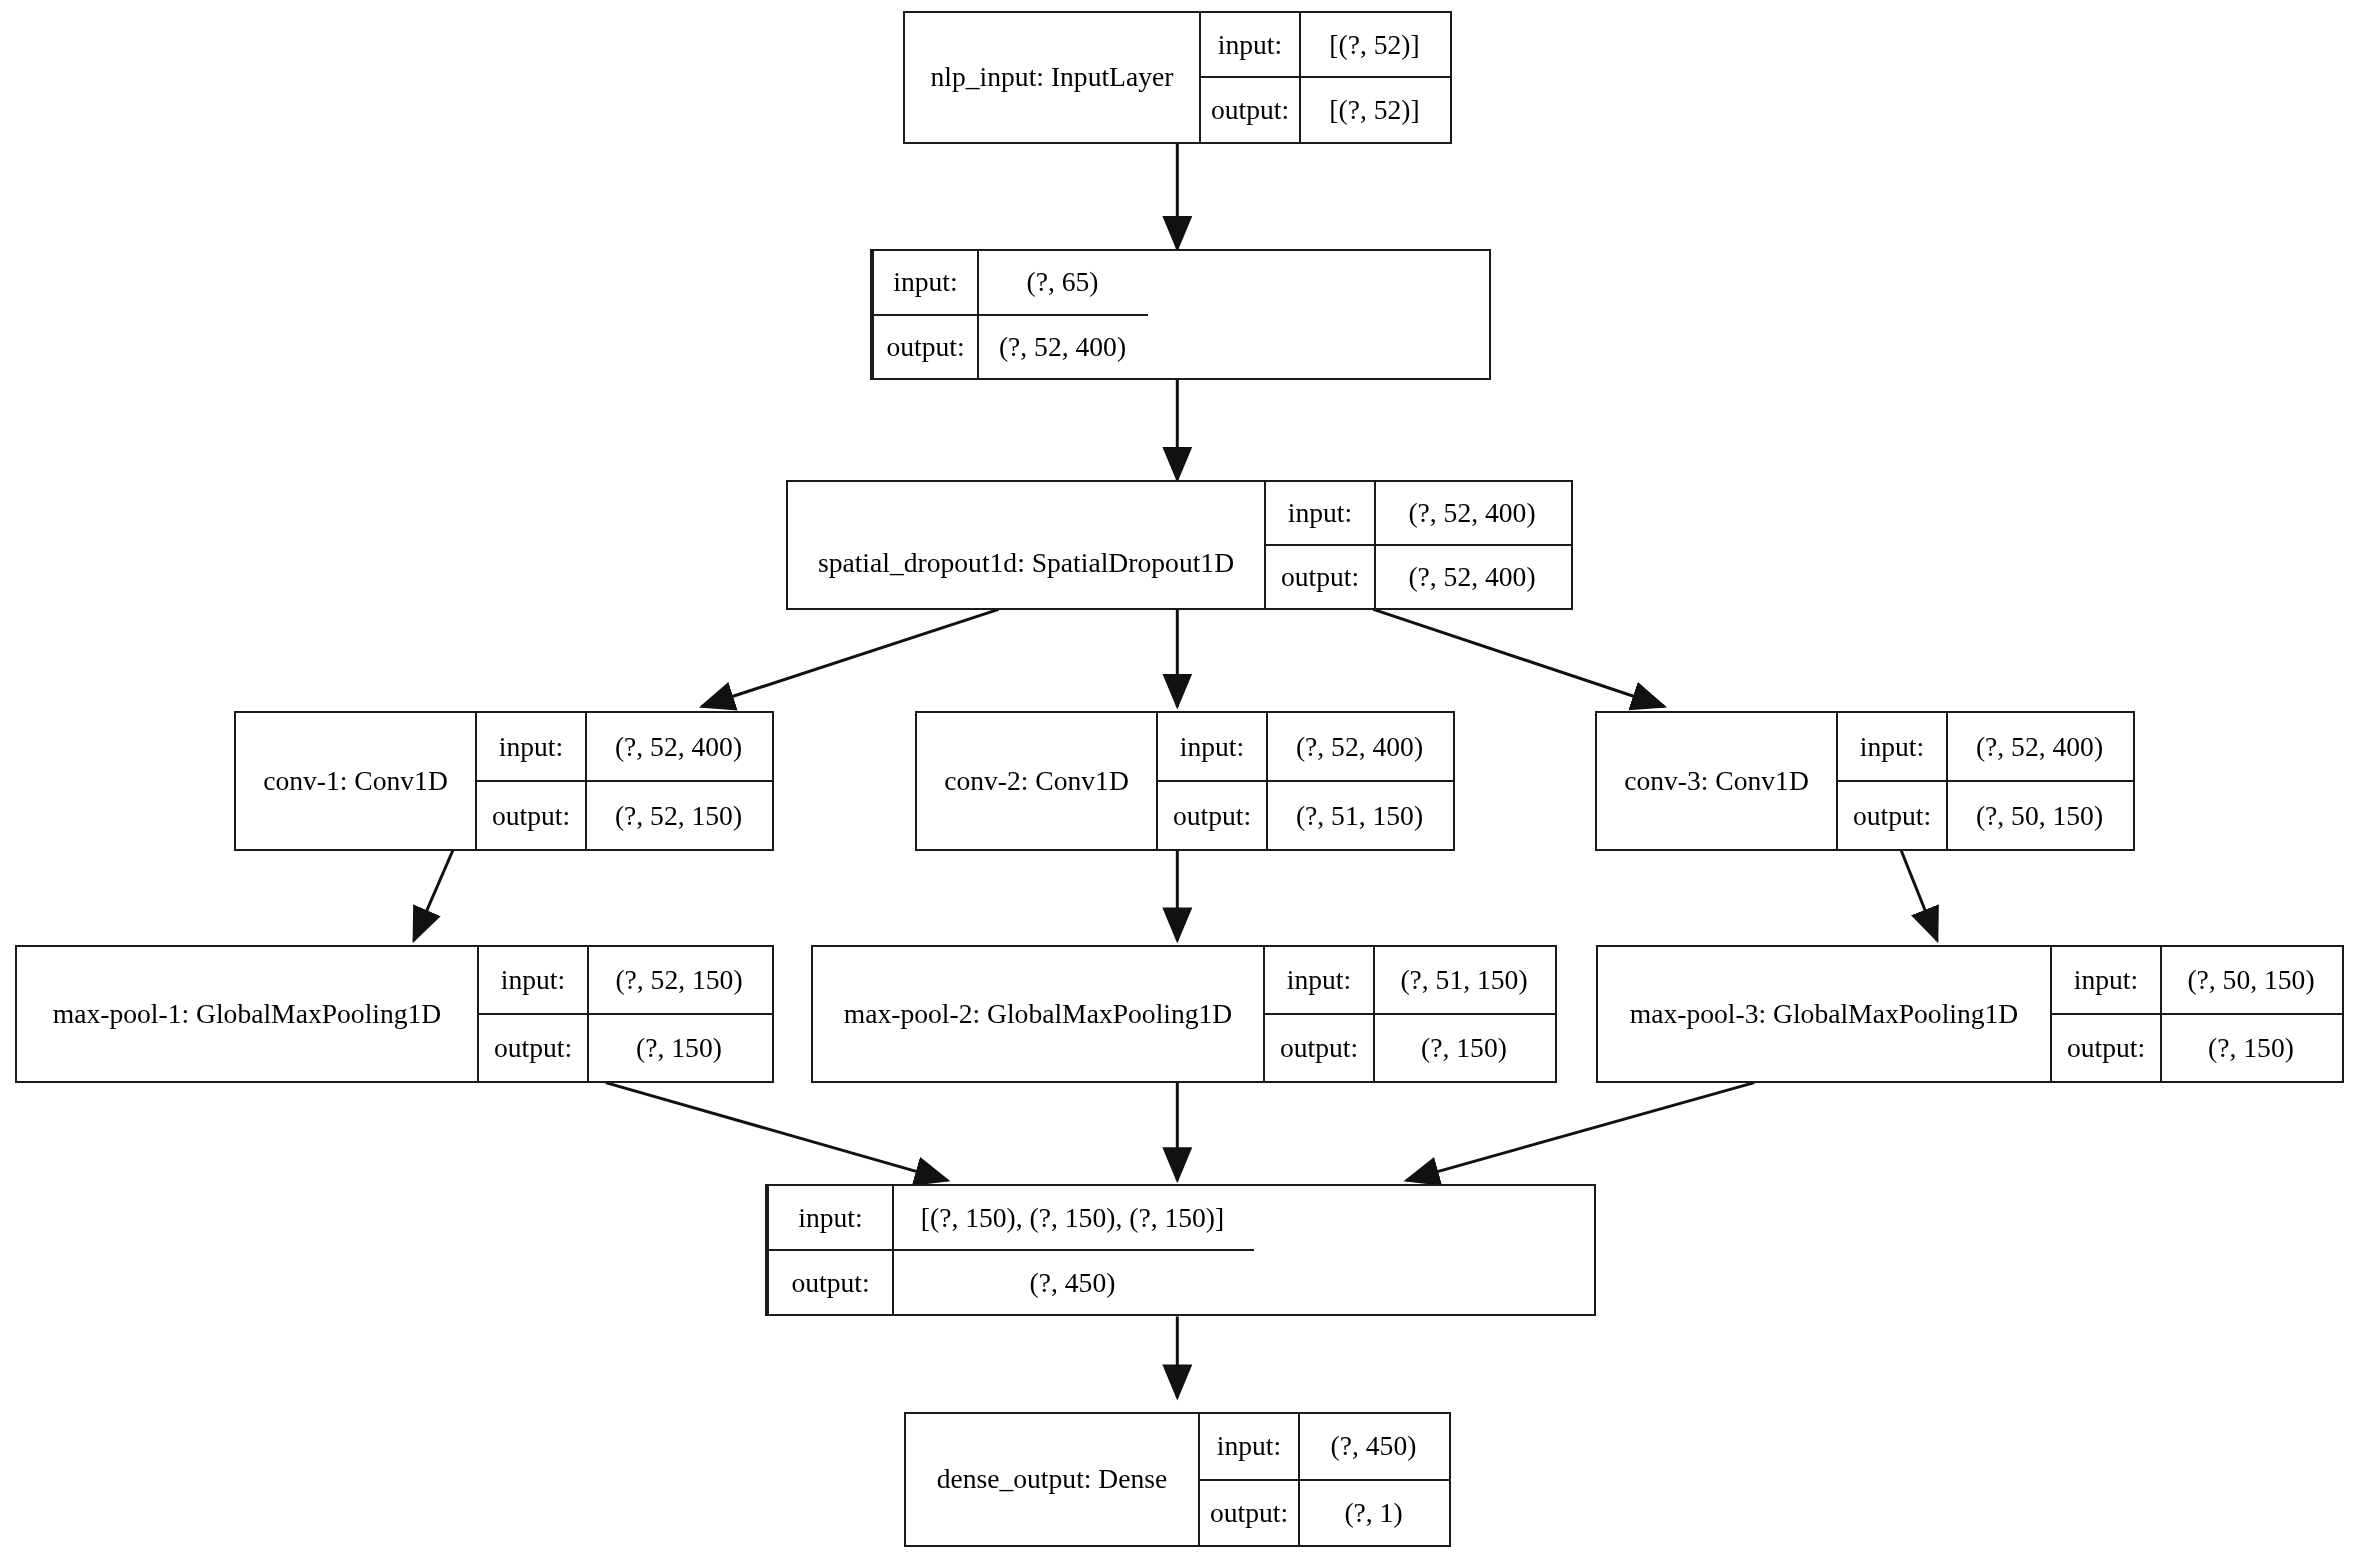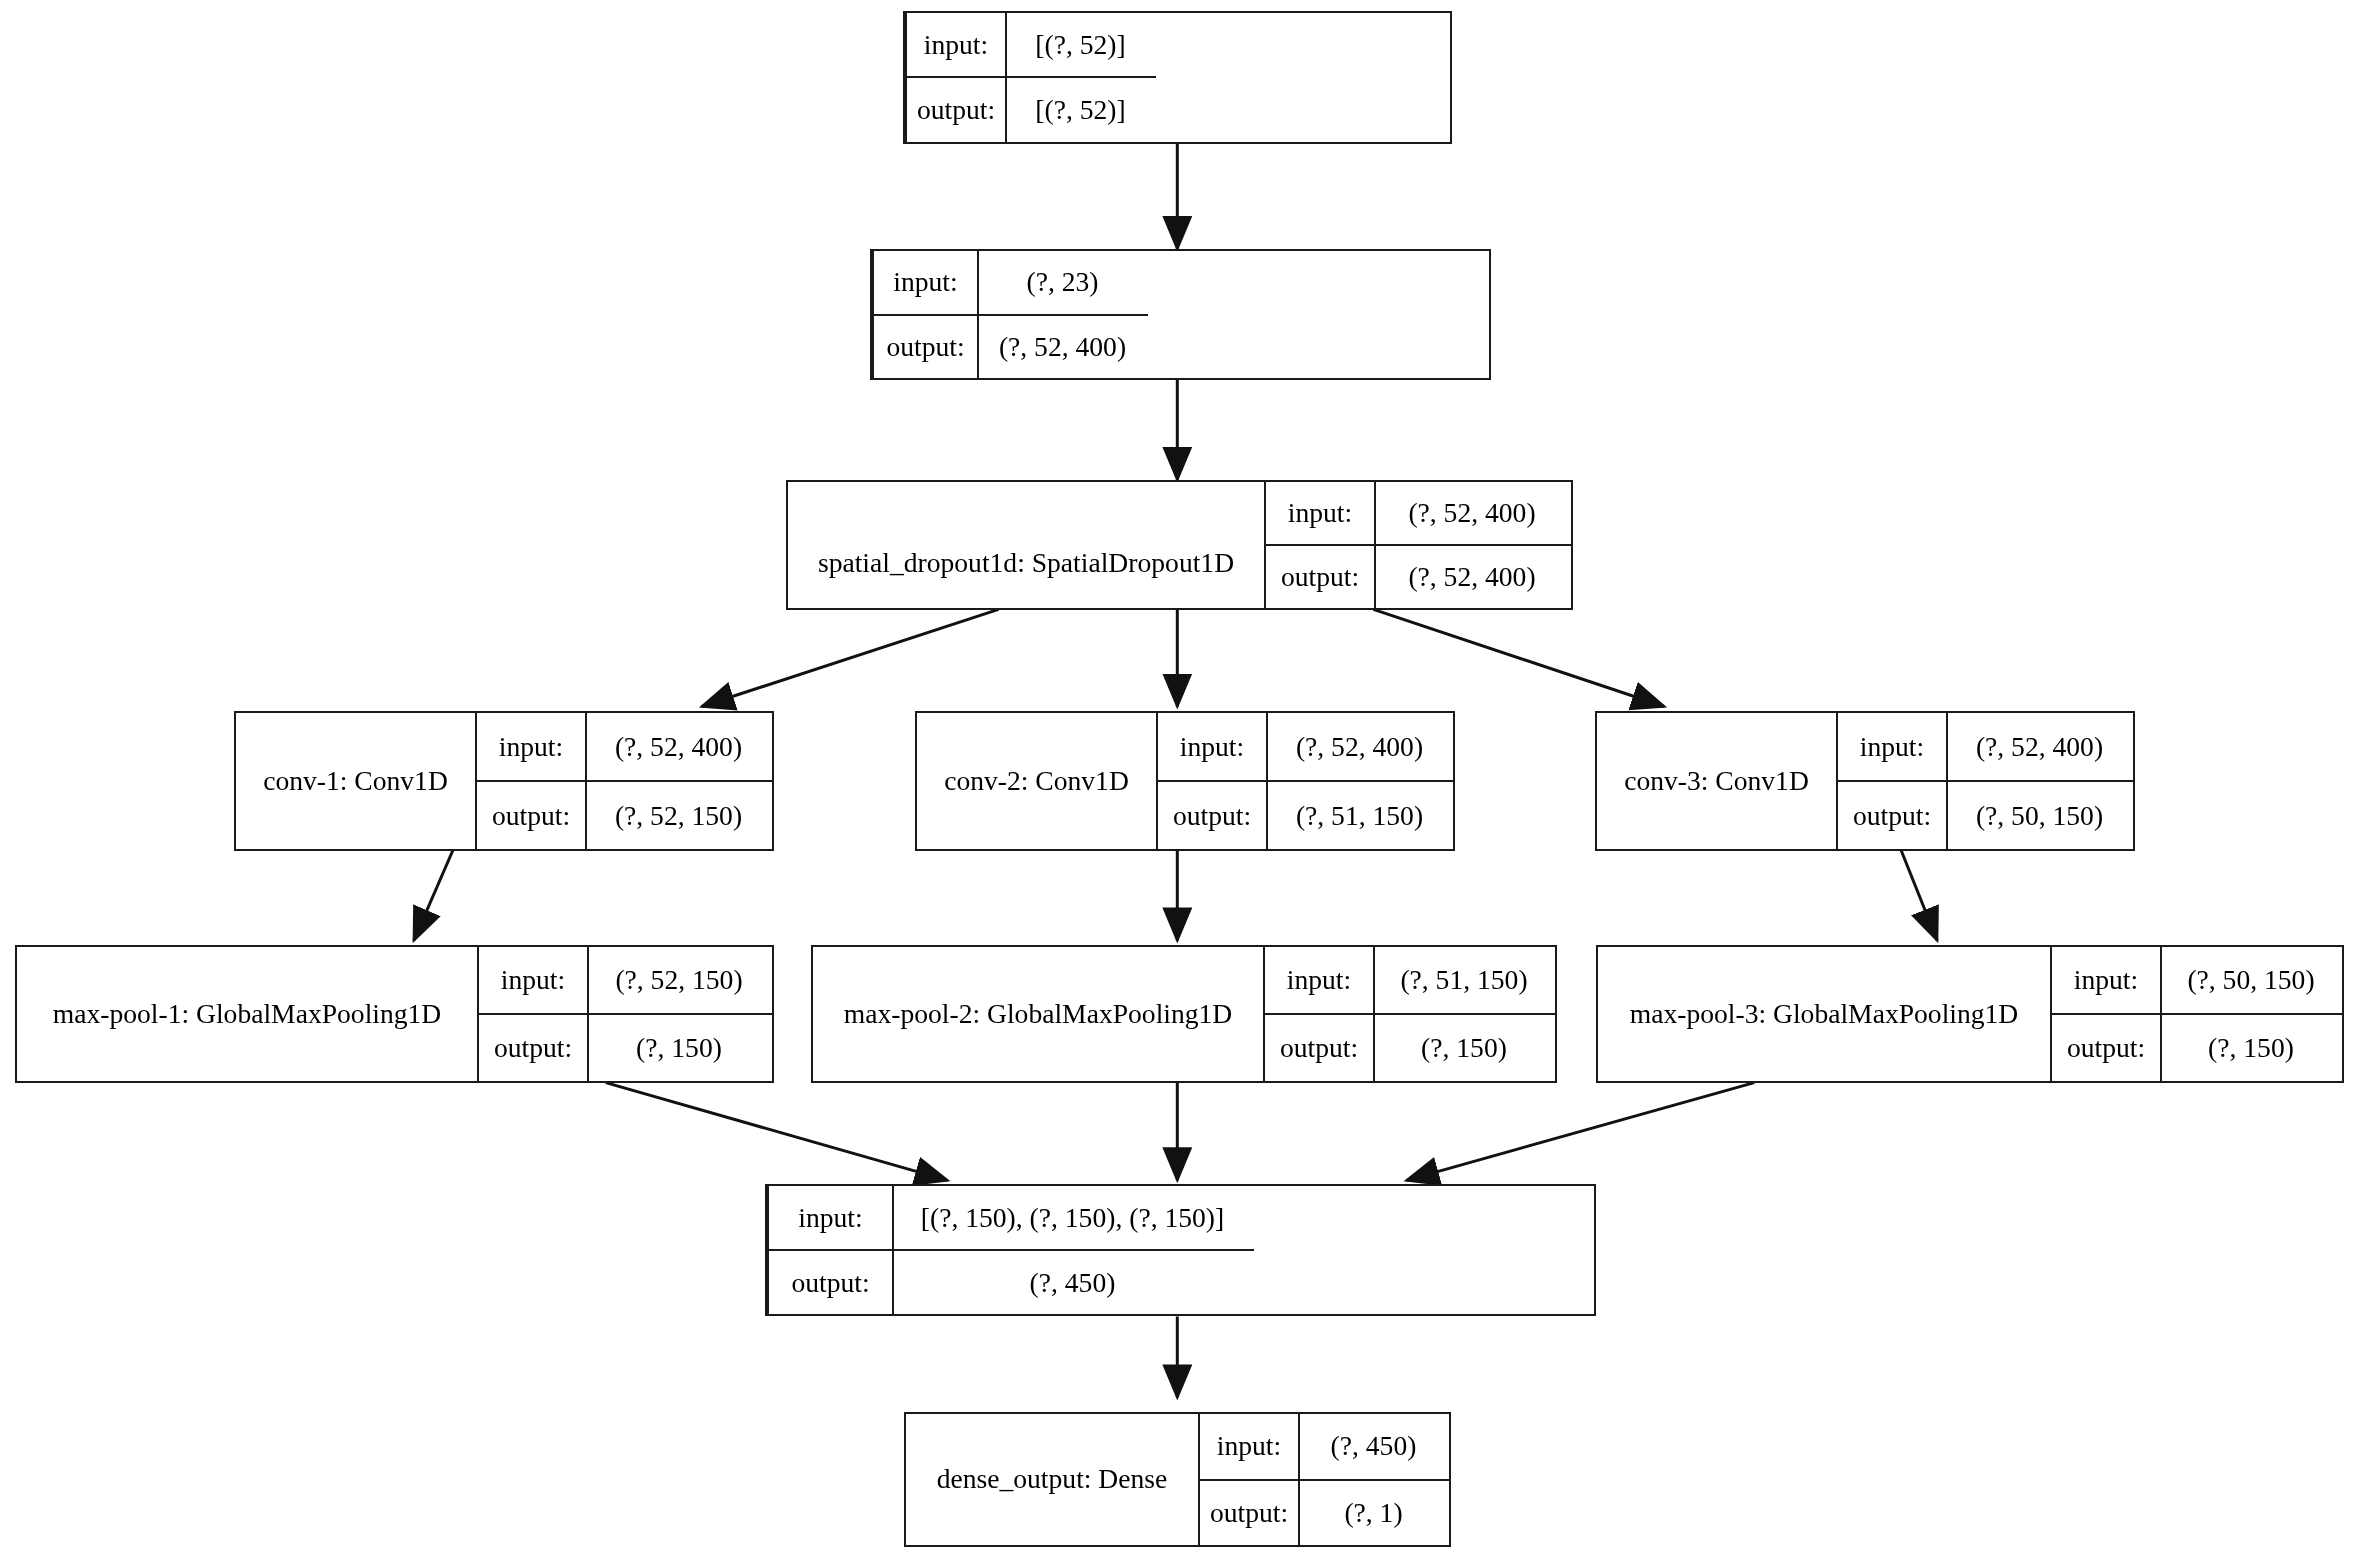--- a/index.html
+++ b/index.html
@@ -110,37 +110,38 @@
     <line x1="1010" y1="1805" x2="1580" y2="1968" stroke="#111111" stroke-width="5" marker-end="url(#arrowhead)"></line>
 
     <line x1="1963" y1="1805" x2="1963" y2="1968" stroke="#111111" stroke-width="5" marker-end="url(#arrowhead)"></line>
 
     <line x1="2925" y1="1805" x2="2345" y2="1968" stroke="#111111" stroke-width="5" marker-end="url(#arrowhead)"></line>
 
     <line x1="1963" y1="2195" x2="1963" y2="2330" stroke="#111111" stroke-width="5" marker-end="url(#arrowhead)"></line>
   </svg>
 
   <div class="node-box" style="left:903px; top:10.8px; width:549px; height:133px;">
+    <div class="node-name-cell" style="width:297px;">nlp_input: InputLayer</div>
     <div class="node-io-table" style="width:249px;">
       <div class="io-row io-row-top">
         <div class="io-label-cell" style="width:98px;">input:</div>
         <div class="io-value-cell" style="width:149px;">[(?, 52)]</div>
       </div>
       <div class="io-row">
         <div class="io-label-cell" style="width:98px;">output:</div>
         <div class="io-value-cell" style="width:149px;">[(?, 52)]</div>
       </div>
     </div>
   </div>
 
   <div class="node-box" style="left:870px; top:249px; width:621px; height:131px;">
     <div class="node-io-table" style="width:274px;">
       <div class="io-row io-row-top">
         <div class="io-label-cell" style="width:103px;">input:</div>
-        <div class="io-value-cell" style="width:169px;">(?, 23)</div>
+        <div class="io-value-cell" style="width:169px;">(?, 65)</div>
       </div>
       <div class="io-row">
         <div class="io-label-cell" style="width:103px;">output:</div>
         <div class="io-value-cell" style="width:169px;">(?, 52, 400)</div>
       </div>
     </div>
   </div>
 
   <div class="node-box" style="left:786px; top:480px; width:787px; height:130px;">
     <div class="node-name-cell" style="width:480px;margin-top:37px;">spatial_dropout1d: SpatialDropout1D</div>

